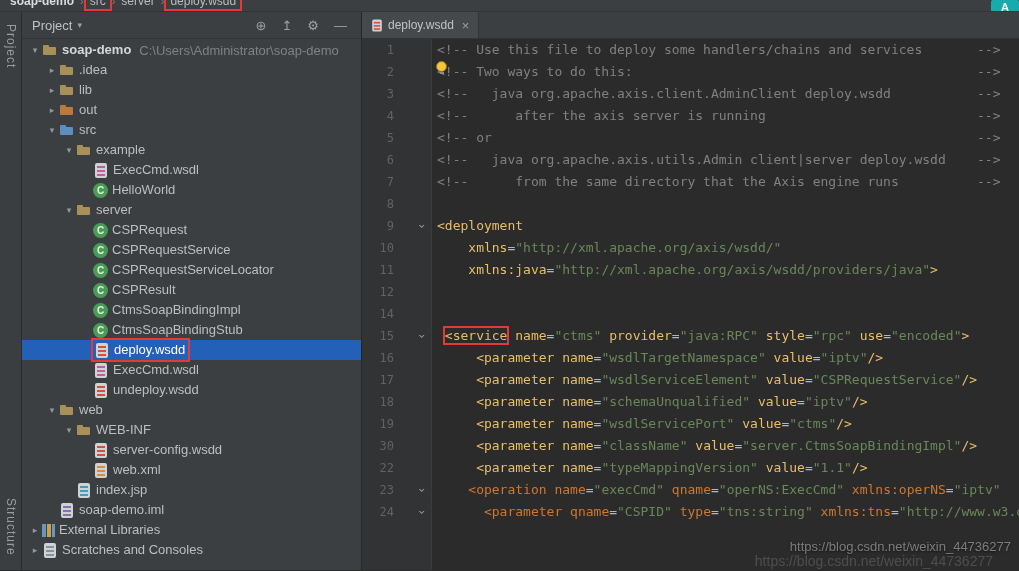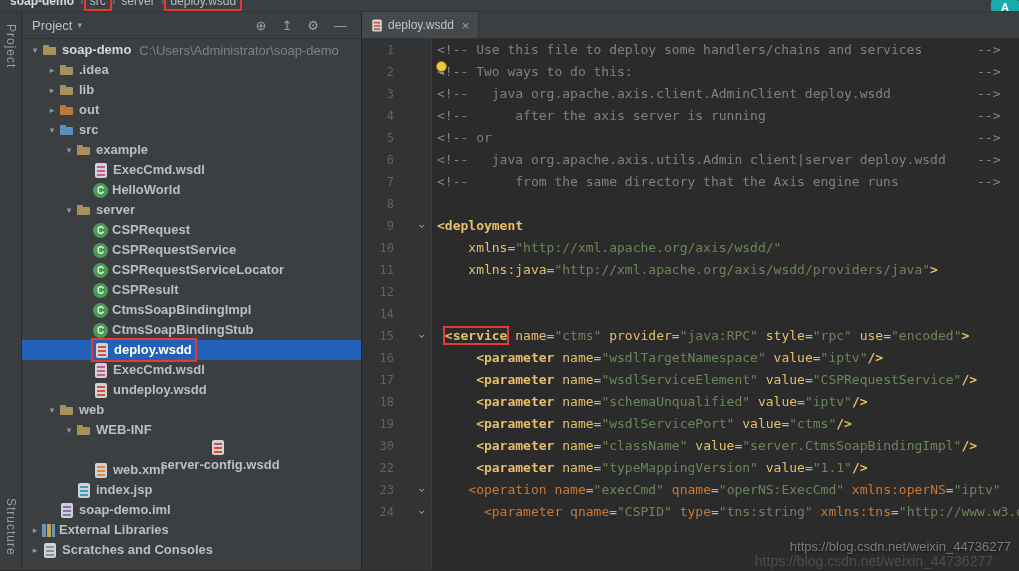--- a/index.html
+++ b/index.html
@@ -38,21 +38,21 @@
   .panel-caret { font-size:9px; color:#9da0a2; }
   .header-icons { margin-left:auto; display:flex; gap:15px; color:#9da0a2; font-size:13px; }
   .header-icons span { cursor:default; }
 
   .tree { flex:1; overflow:hidden; font-size:13px; color:#bcbec0; padding-top:1px; }
   .tree-row { height:20px; display:flex; align-items:center; white-space:nowrap; }
   .tree-row.selected { background:var(--sel); }
   .tree-row.selected .tree-label { color:#ffffff; }
   .tree-chevron { width:14px; flex:none; text-align:center; color:#91989e; font-size:9px; }
   .tree-icon { width:16px; height:16px; flex:none; margin-right:4px; position:relative; display:inline-block; }
-  .tree-label { line-height:20px;font-weight:bold; }
+  .tree-label { line-height:20px; }
   .tree-label.bold { font-weight:bold; color:#d6d6d6; }
   .tree-hint { color:#7f8285; margin-left:8px; }
   .row-ann { display:flex; align-items:center; box-shadow:0 0 0 2px var(--ann); padding:0 3px 0 1px; height:20px; }
 
   
   .icon-folder::before { content:""; position:absolute; left:1px; top:3px; width:6px; height:3px;
                          border-radius:1px 1px 0 0; background:var(--fc,#a8905a); }
   .icon-folder::after  { content:""; position:absolute; left:1px; top:5px; width:13px; height:8px;
                          border-radius:1px; background:var(--fc,#a8905a); }
   .folder-src { --fc:#5d8fbe; }
@@ -81,21 +81,21 @@
                border-right:1px solid #3a3d3f; }
   .code-area { position:absolute; top:27px; left:0; right:0; bottom:0;
                font-family:"DejaVu Sans Mono", monospace; font-size:13px; line-height:22px; }
   .code-row { display:flex; height:22px; }
   .gutter { width:70px; flex:none; display:flex; color:#606366; }
   .lnum { width:32px; text-align:right; font-size:12px; line-height:22px; }
   .fold { flex:1; text-align:right; padding-right:7px; }
   .fold-icon { display:inline-block; transform:rotate(90deg); color:#9da0a2; font-size:12px; line-height:22px; }
   .code-text { white-space:pre; padding-left:5px; overflow:hidden; }
 
-  .tok-c { color:#808080; } .tok-t { color:#e8bf6a;font-weight:bold; } .tok-a { color:#e8bf6a; }
+  .tok-c { color:#808080; } .tok-t { color:#e8bf6a; } .tok-a { color:#e8bf6a; }
   .tok-v { color:#6a8759; } .tok-p { color:#a9b7c6; }
   .tok-o { color:#cc7832; } .tok-oa { color:#cc7832; }
   .ann-tok { box-shadow:0 0 0 2px var(--ann); }
 
   .bulb { position:absolute; left:74px; top:49px; width:11px; height:11px; border-radius:50%;
           background:#f3c737; border:1px solid #8a7323; z-index:3; }
   .bulb::after { content:""; position:absolute; left:3px; bottom:-3px; width:4px; height:2px; background:#8a8d8f; }
 
   .watermark { position:absolute; right:8px; top:527px; color:rgba(235,235,235,.45); font-size:13px;
                white-space:nowrap; z-index:4; text-shadow:0 1px 2px rgba(0,0,0,.6); }
@@ -237,21 +237,21 @@
           <div class="tree-row" style="padding-left: 23px;">
             <span class="tree-chevron">▾</span>
             <span class="tree-icon icon-folder"></span>
             <span class="tree-label">web</span>
           </div>
           <div class="tree-row" style="padding-left: 40px;">
             <span class="tree-chevron">▾</span>
             <span class="tree-icon icon-folder"></span>
             <span class="tree-label">WEB-INF</span>
           </div>
-          <div class="tree-row" style="padding-left: 57px; flex-direction: column;">
+          <div class="tree-row" style="padding-left: 57px;">
             <span class="tree-chevron"></span>
             <span class="tree-icon icon-file f-wsdd"></span>
             <span class="tree-label">server-config.wsdd</span>
           </div>
           <div class="tree-row" style="padding-left: 57px;">
             <span class="tree-chevron"></span>
             <span class="tree-icon icon-file f-xml"></span>
             <span class="tree-label">web.xml</span>
           </div>
           <div class="tree-row" style="padding-left: 40px;">

